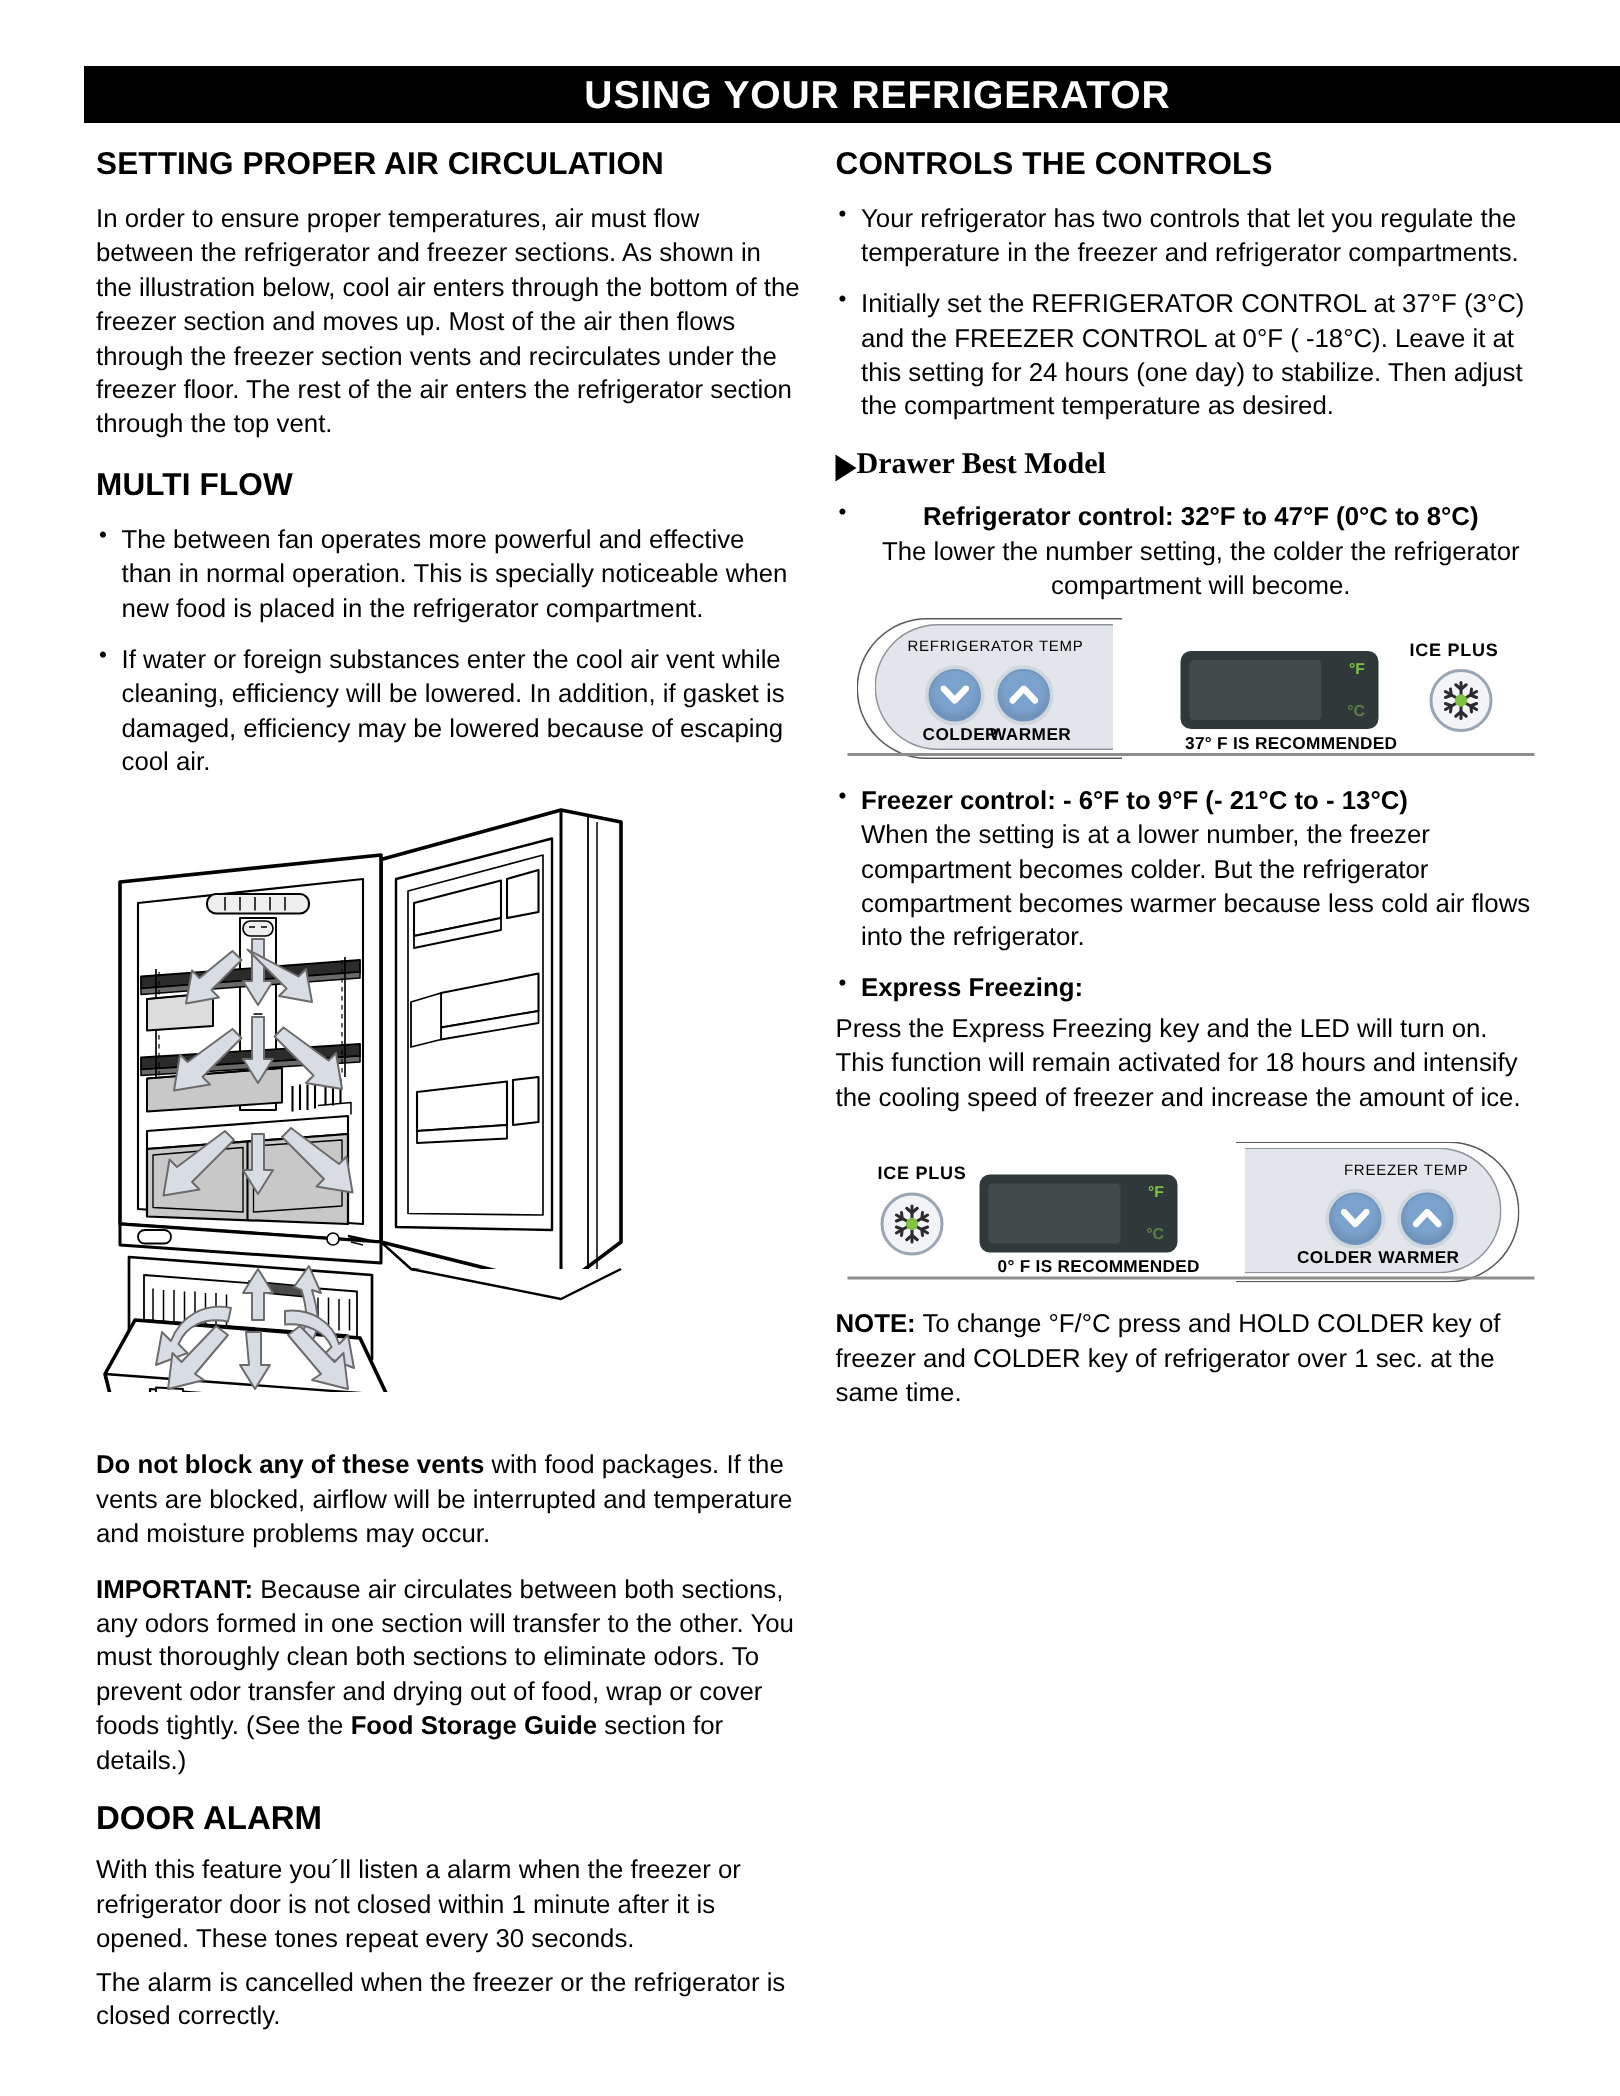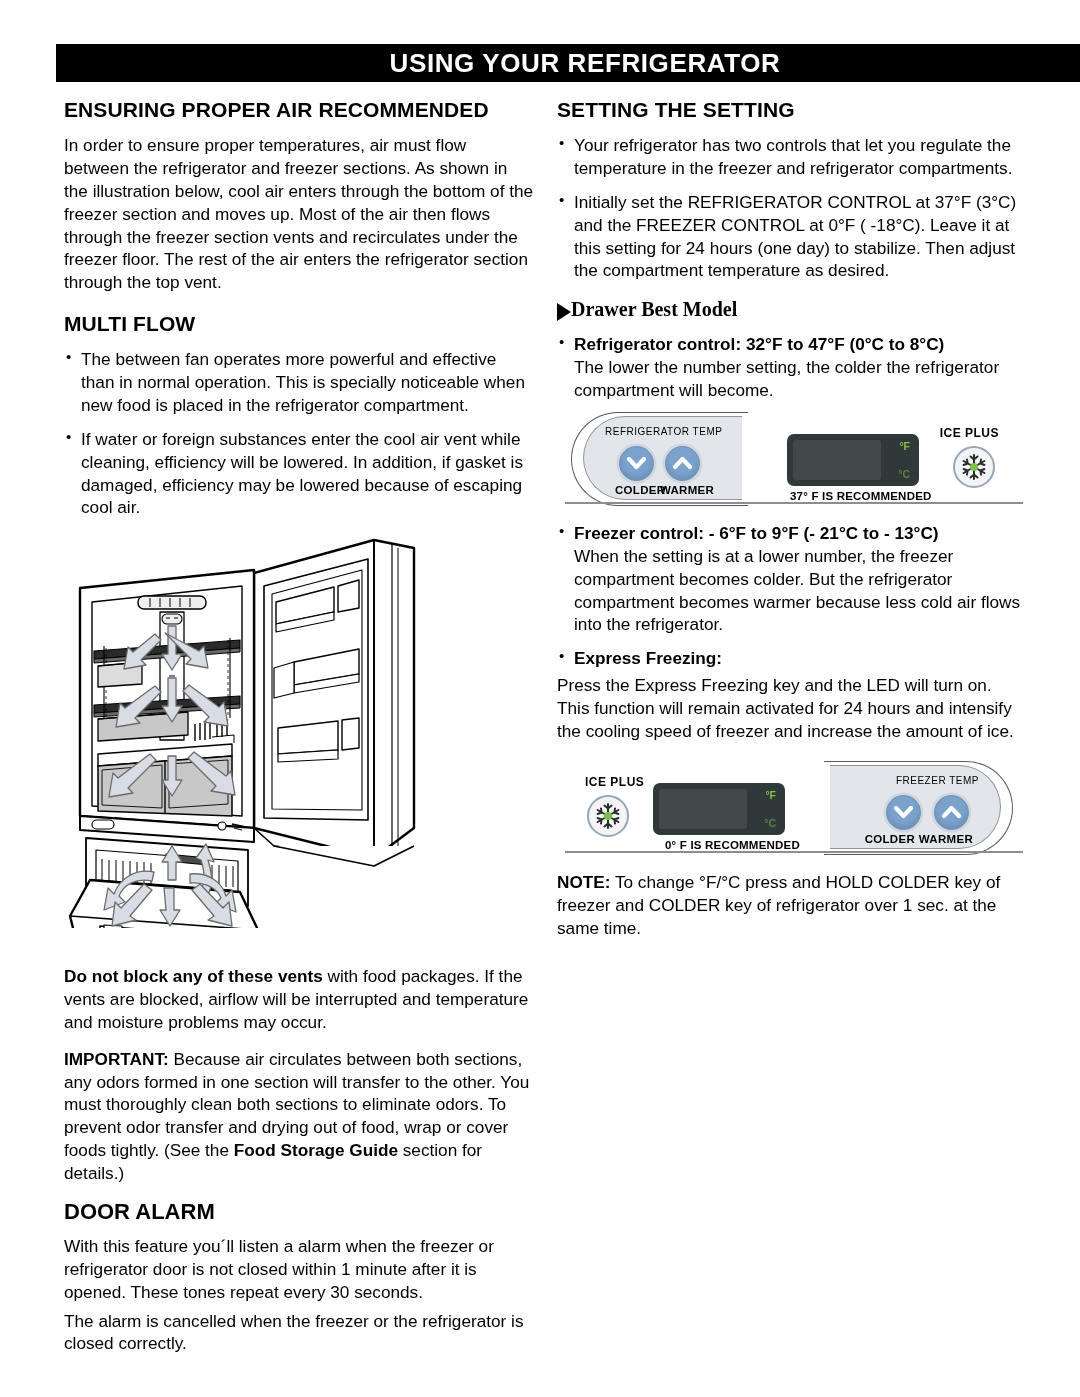--- a/index.html
+++ b/index.html
@@ -275,21 +275,21 @@
 <body>
 
 <div class="page">
 
   <div class="banner">
     <div class="banner-title">USING YOUR REFRIGERATOR</div>
   </div>
 
   <div class="col-left">
 
-    <h2 class="sec">ENSURING PROPER AIR RECOMMENDED</h2>
+    <h2 class="sec">SETTING PROPER AIR CIRCULATION</h2>
 
     <p class="body">In order to ensure proper temperatures, air must flow between the refrigerator and freezer sections. As shown in the illustration below, cool air enters through the bottom of the freezer section and moves up. Most of the air then flows through the freezer section vents and recirculates under the freezer floor. The rest of the air enters the refrigerator section through the top vent.</p>
 
     <h2 class="sec" style="margin-top:18px;">MULTI FLOW</h2>
 
     <ul class="bullets">
       <li>The between fan operates more powerful and effective than in normal operation. This is specially noticeable when new food is placed in the refrigerator compartment.</li>
       <li>If water or foreign substances enter the cool air vent while cleaning, efficiency will be lowered. In addition, if gasket is damaged, efficiency may be lowered because of escaping cool air.</li>
     </ul>
   </div>
@@ -425,33 +425,33 @@
     <p class="body"><b>IMPORTANT:</b><span> Because air circulates between both sections, any odors formed in one section will transfer to the other. You must thoroughly clean both sections to eliminate odors. To prevent odor transfer and drying out of food, wrap or cover foods tightly. (See the </span><b>Food Storage Guide</b><span> section for details.)</span></p>
 
     <h3 class="sub" style="font-size:22px;margin-top:10px;margin-bottom:10px;">DOOR ALARM</h3>
 
     <p class="body tight">With this feature you´ll listen a alarm when the freezer or refrigerator door is not closed within 1 minute after it is opened. These tones repeat every 30 seconds.</p>
     <p class="body">The alarm is cancelled when the freezer or the refrigerator is closed correctly.</p>
   </div>
 
   <div class="col-right">
 
-    <h2 class="sec">SETTING THE SETTING</h2>
+    <h2 class="sec">CONTROLS THE CONTROLS</h2>
 
     <ul class="bullets" style="margin-bottom:6px;">
       <li>Your refrigerator has two controls that let you regulate the temperature in the freezer and refrigerator compartments.</li>
       <li>Initially set the REFRIGERATOR CONTROL at 37°F (3°C) and the FREEZER CONTROL at 0°F ( -18°C). Leave it at this setting for 24 hours (one day) to stabilize. Then adjust the compartment temperature as desired.</li>
     </ul>
 
     <div class="arrow-head">
       <span class="tri"></span>
       <span class="lbl">Drawer Best Model</span>
     </div>
 
-    <ul class="bullets" style="margin-bottom:0;">
+    <ul class="bullets" style="margin-bottom:0;text-align:center;">
       <li><b>Refrigerator control: 32°F to 47°F (0°C to 8°C)</b><br><span>The lower the number setting, the colder the refrigerator compartment will become.</span></li>
     </ul>
 
     <div class="panel">
       <div class="pill-outline outline-left"></div>
       <div class="panel-pill pill-left"></div>
 
       <div class="temp-label" style="left:48px; top:14px;">REFRIGERATOR TEMP</div>
 
       <div class="round-btn" style="left:62px; top:34px;">
@@ -494,21 +494,21 @@
       </div>
 
       <div class="baseline"></div>
     </div>
 
     <ul class="bullets" style="margin-top:4px;margin-bottom:0;">
       <li><b>Freezer control: - 6°F to 9°F (- 21°C to - 13°C)</b><br><span>When the setting is at a lower number, the freezer compartment becomes colder. But the refrigerator compartment becomes warmer because less cold air flows into the refrigerator.</span></li>
       <li style="margin-top:8px;"><b>Express Freezing:</b></li>
     </ul>
 
-    <p class="body" style="margin-top:4px;">Press the Express Freezing key and the LED will turn on. This function will remain activated for 24 hours and intensify the cooling speed of freezer and increase the amount of ice.</p>
+    <p class="body" style="margin-top:4px;">Press the Express Freezing key and the LED will turn on. This function will remain activated for 18 hours and intensify the cooling speed of freezer and increase the amount of ice.</p>
 
     <div class="panel" style="margin-top:18px;">
       <div class="pill-outline outline-right"></div>
       <div class="panel-pill pill-right"></div>
 
       <div class="ice-label" style="left:28px; top:14px;">ICE PLUS</div>
       <div class="snow-btn" style="left:30px; top:34px;">
         <svg width="30" height="30" viewBox="0 0 30 30">
           <g stroke="#2b2b2b" stroke-width="2" stroke-linecap="round">
             <path d="M15 3 L15 27"></path>

